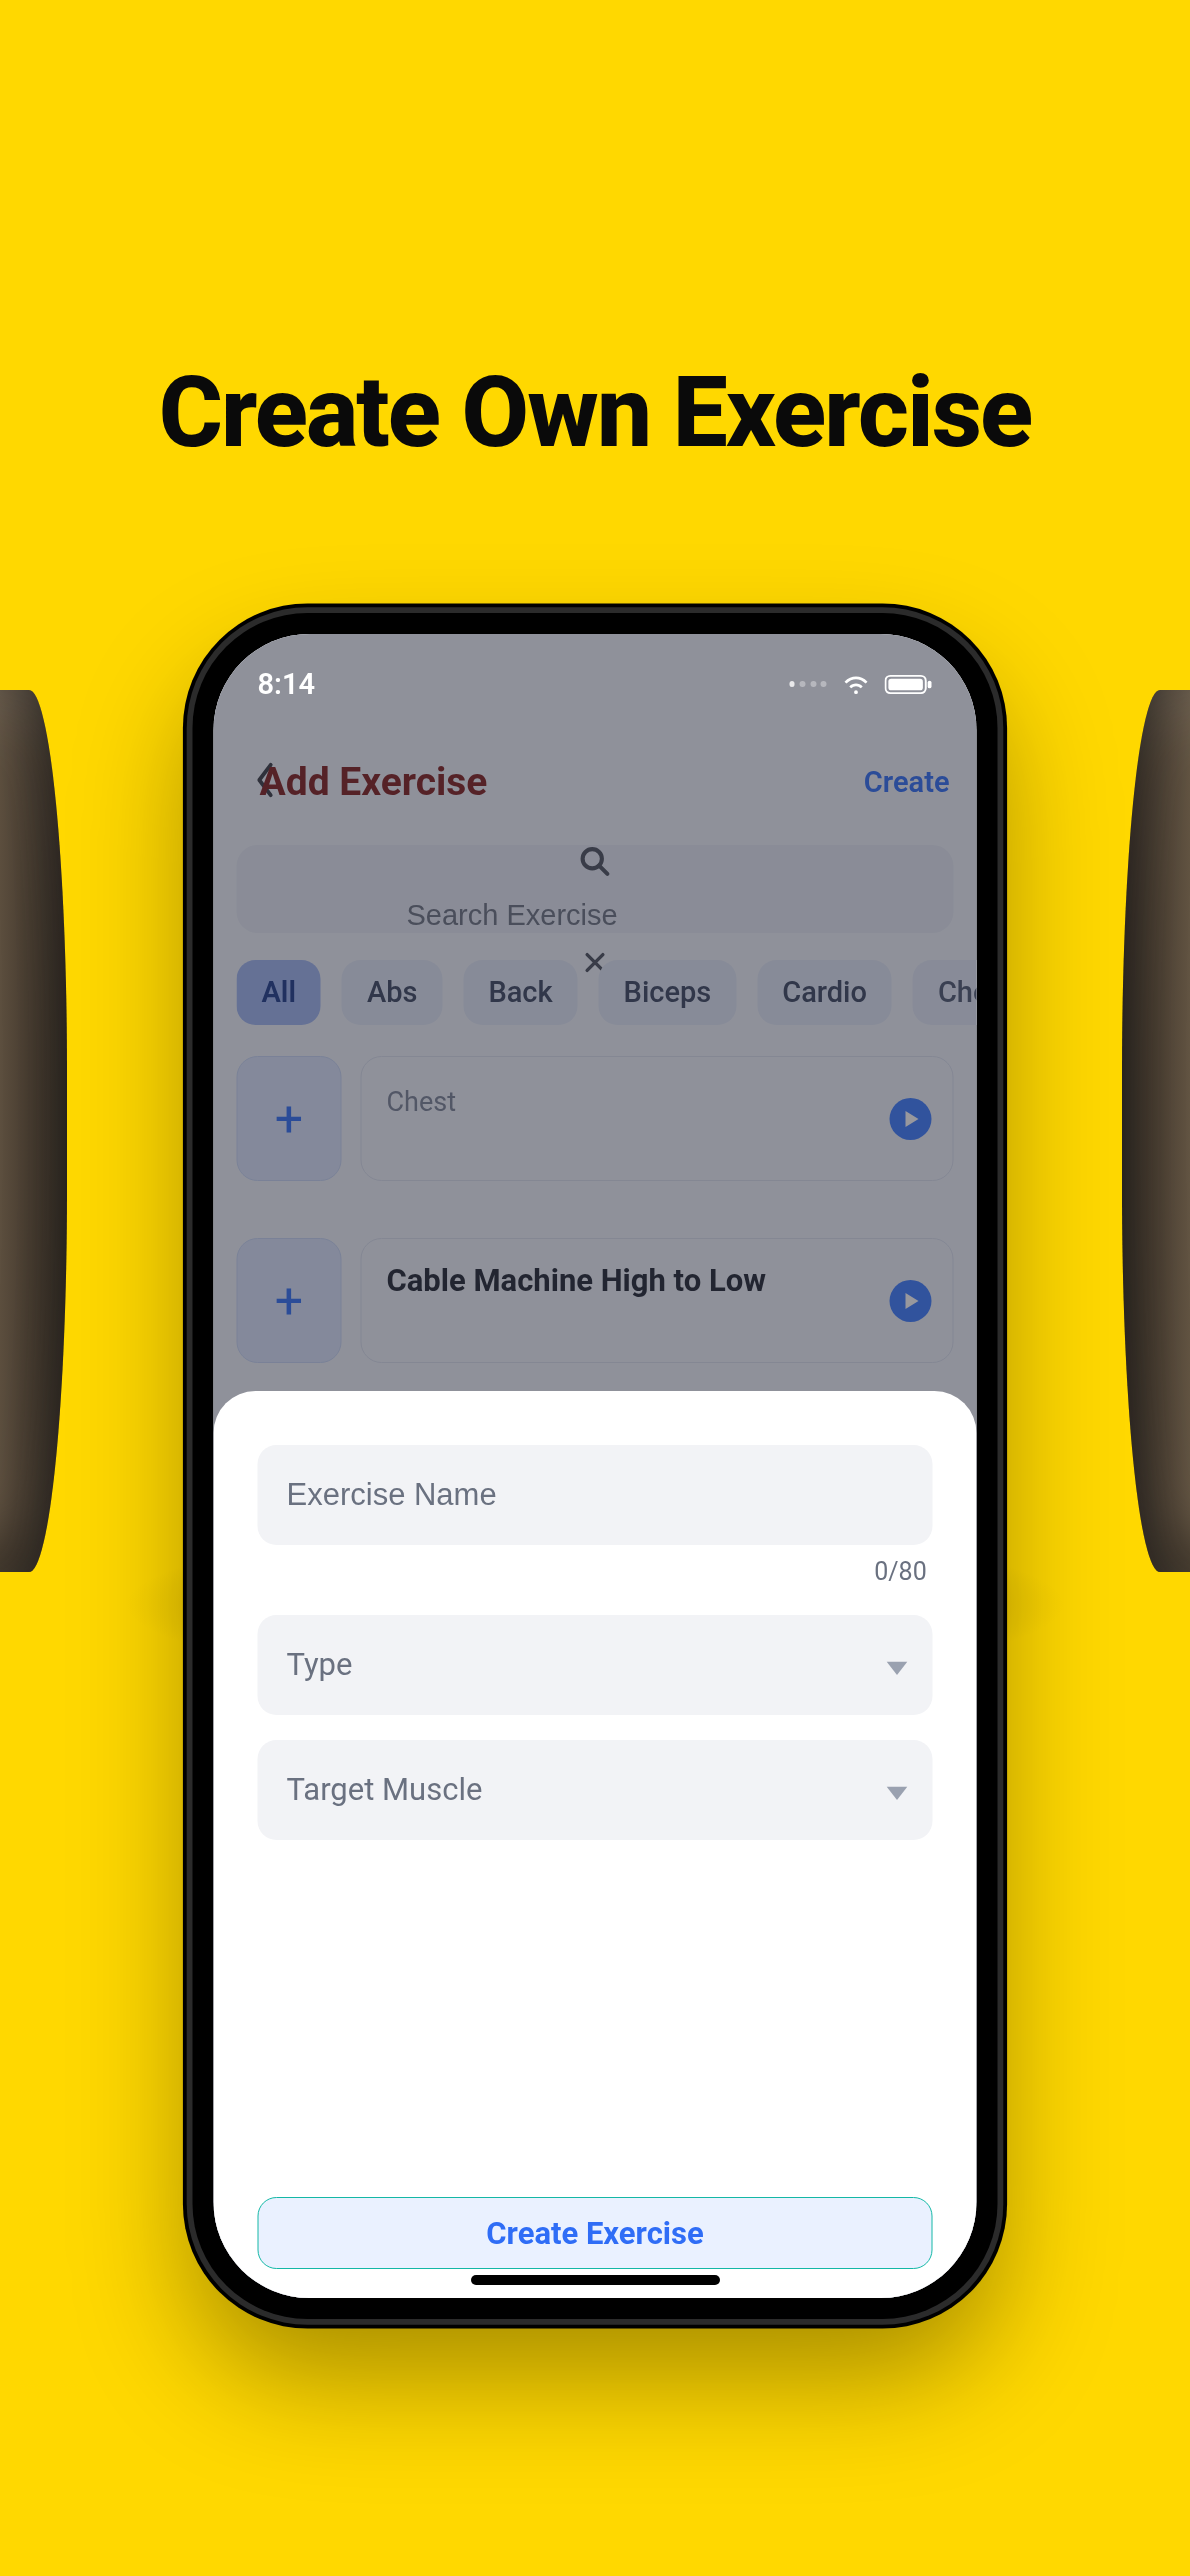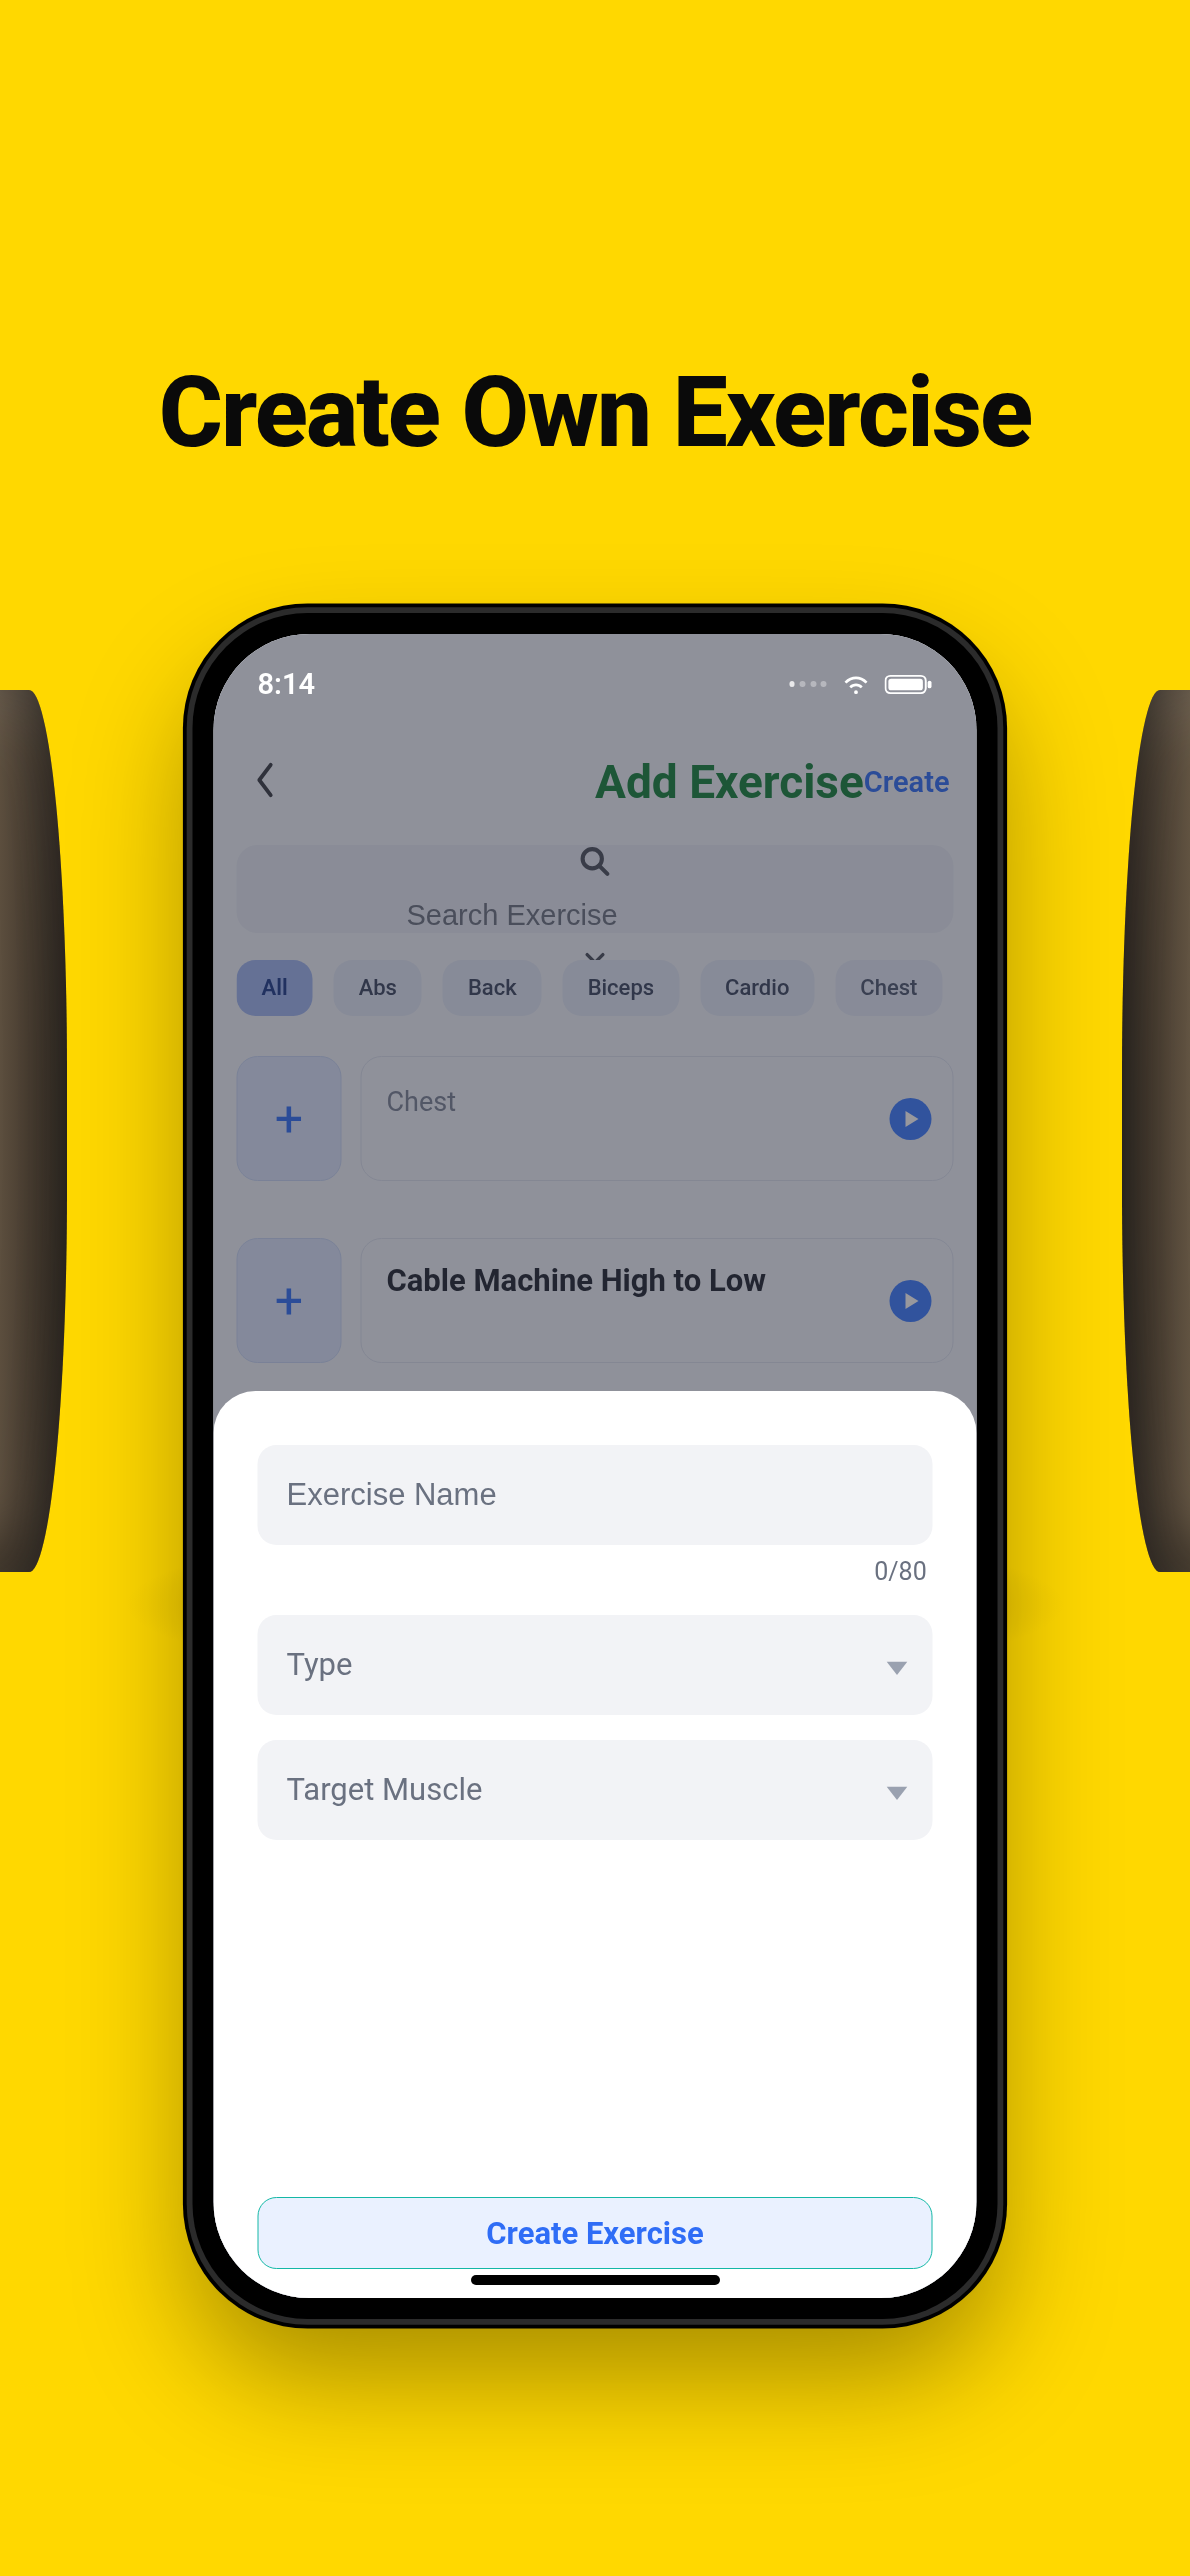--- a/index.html
+++ b/index.html
@@ -115,21 +115,21 @@
     position: absolute;
     top: 105px;
     left: 0; right: 0;
     height: 86px;
     display: flex;
     align-items: center;
     padding: 0 27px;
   }
   .back-btn { width: 48px; height: 48px; display:flex; align-items:center; justify-content:center; }
   .back-btn svg { stroke: #373a44; }
-  .nav-title { flex:1; text-align:right; font-size: 46px; font-weight: 700; color: #15803d; margin-left: -29px; }
+  .nav-title { flex:1; text-align:left; font-size: 39px; font-weight: 700; color: #7f1d1d; margin-left: -29px; }
   .nav-action { font-size: 29px; font-weight: 600; color: #2f6df6; }
 
   
   .search {
     position: absolute;
     top: 211px;
     left: 23px; right: 23px;
     height: 88px;
     background: #e4e9f3;
     border-radius: 21px;
@@ -158,21 +158,21 @@
     left: 23px; right: 0;
     display:flex;
     gap: 21px;
     overflow:hidden;
   }
   .chip {
     padding: 15.3px 25px;
     border-radius: 19px;
     background:#dfe6f5;
     color:#3a4660;
-    font-size: 22px;
+    font-size: 29px;
     font-weight: 500;
     white-space: nowrap;
   }
   .chip.active { background:#9db4f0; color:#1b3a8a; font-weight:600; }
   .chip.faded { opacity: 0.9; }
 
   
   .ex-row {
     position:absolute;
     left: 23px; right: 23px;

